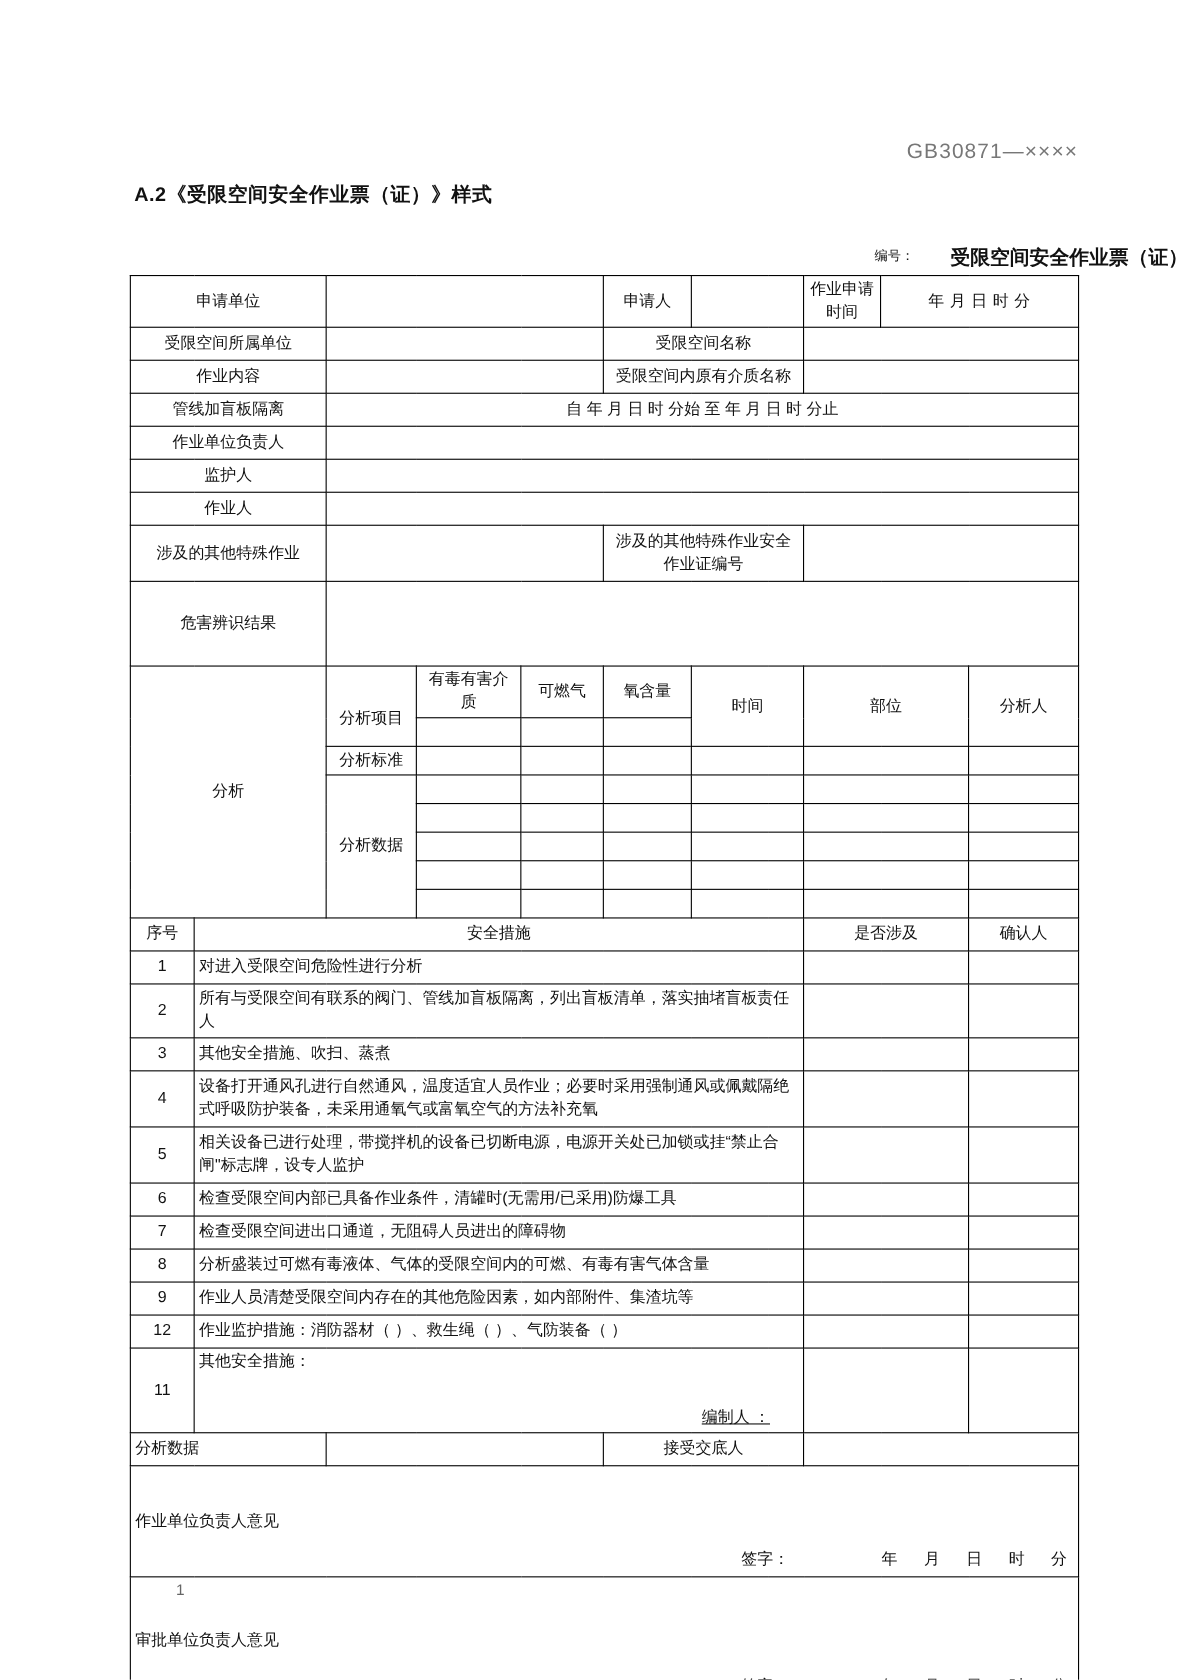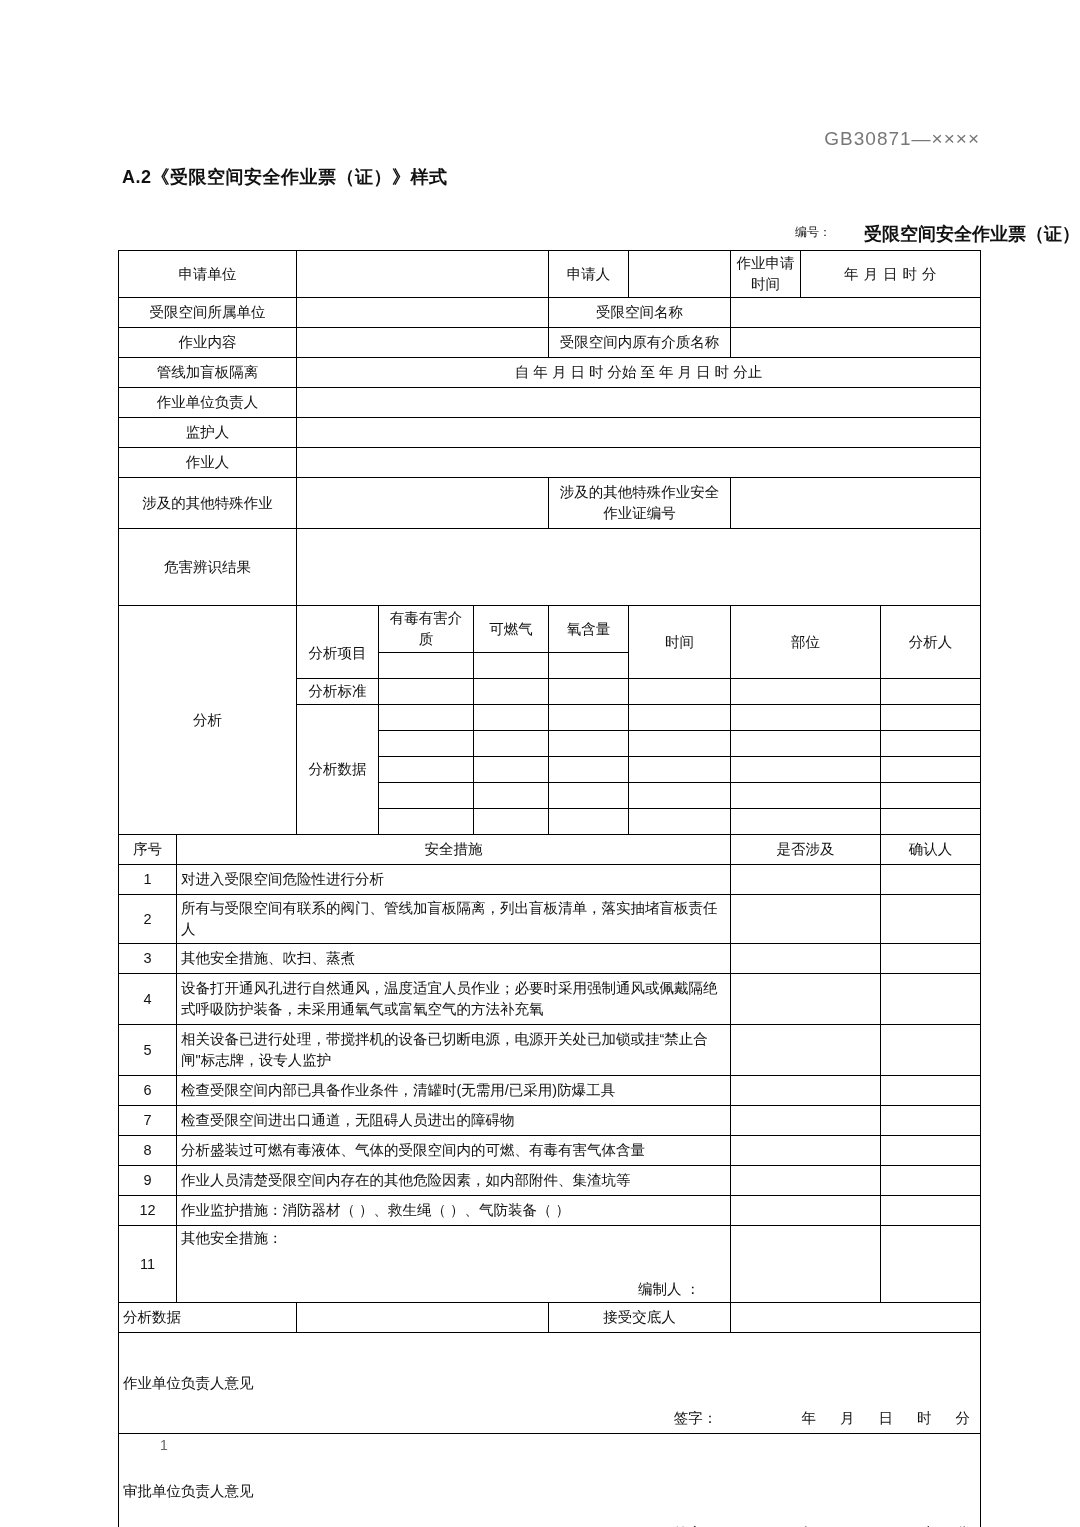--- a/index.html
+++ b/index.html
@@ -101,20 +101,21 @@
     top: 1437px;
     font-size: 14px;
     color: #666;
   }
   .measure-row td { height: 21px; }
   .vcenter-wrap { display: block; margin-top: 22px; }
   .bianzhi {
     text-align: right;
     padding-right: 20px;
     font-size: 14.5px;
+    text-decoration: underline;
   }
 </style>
 </head>
 <body>
 
 <div class="page">
 
   <div class="std-no">GB30871—××××</div>
   <div class="section-title">A.2《受限空间安全作业票（证）》样式</div>
   <div class="doc-title">受限空间安全作业票（证）</div>

